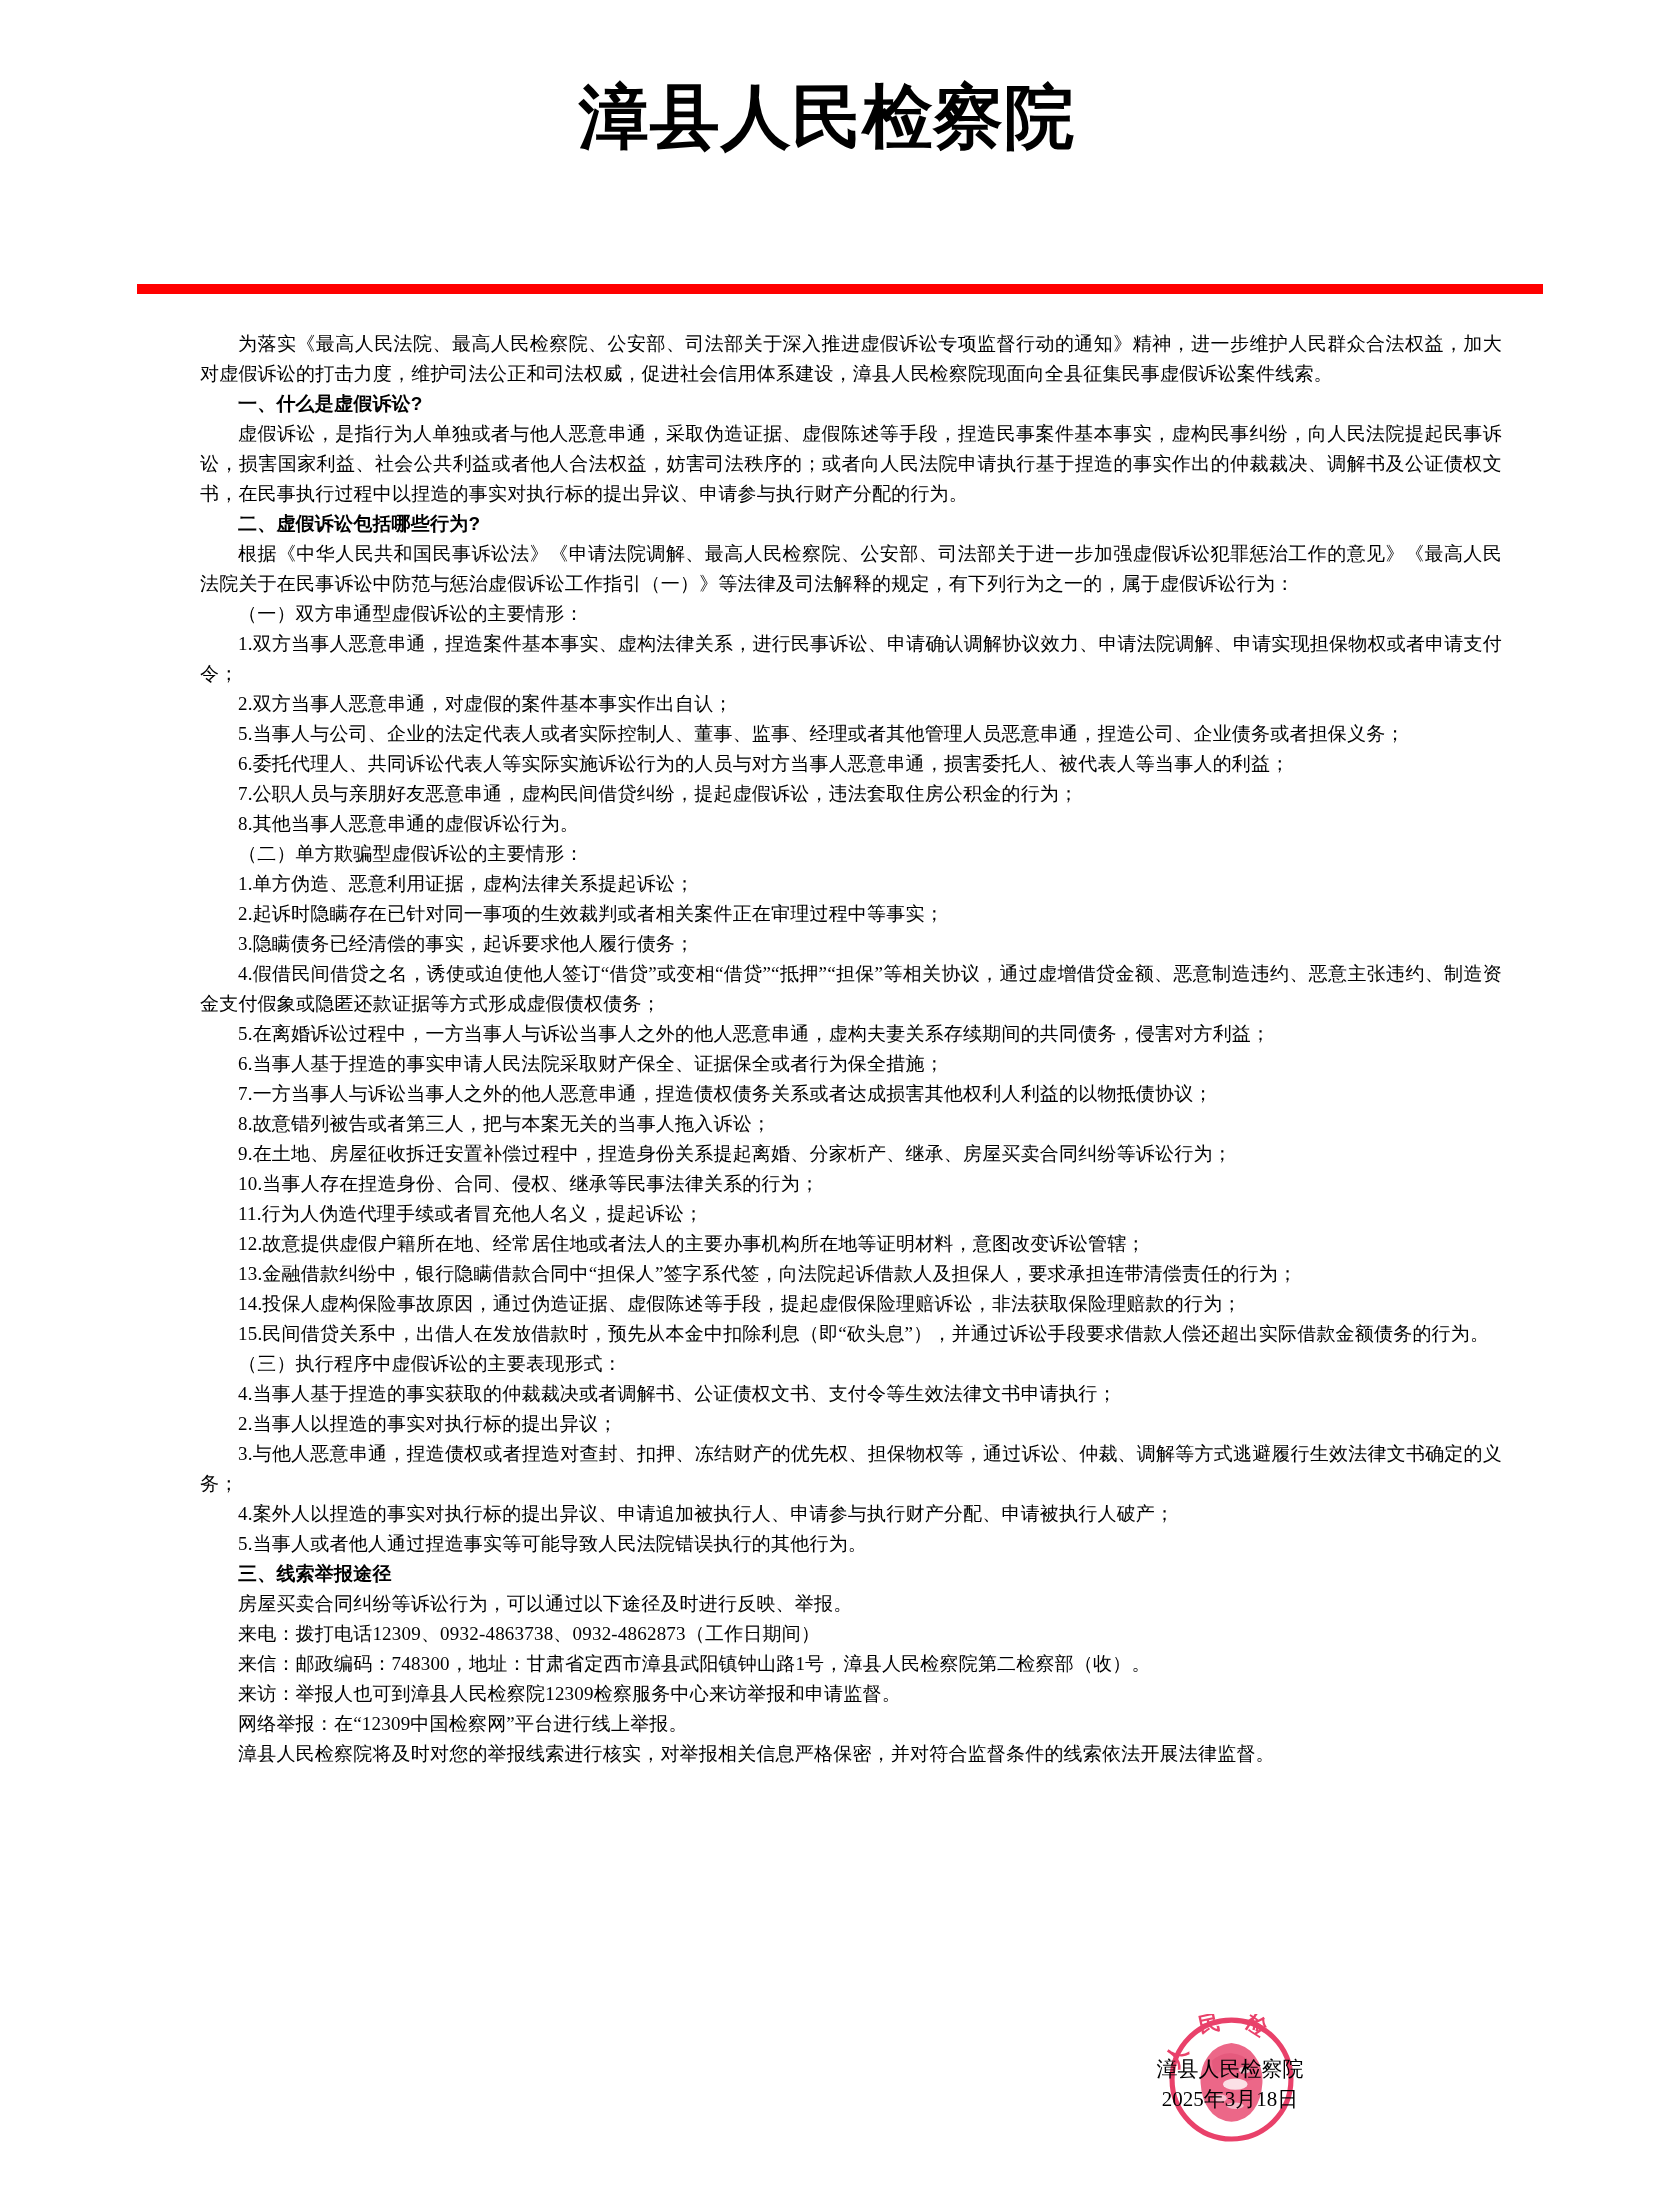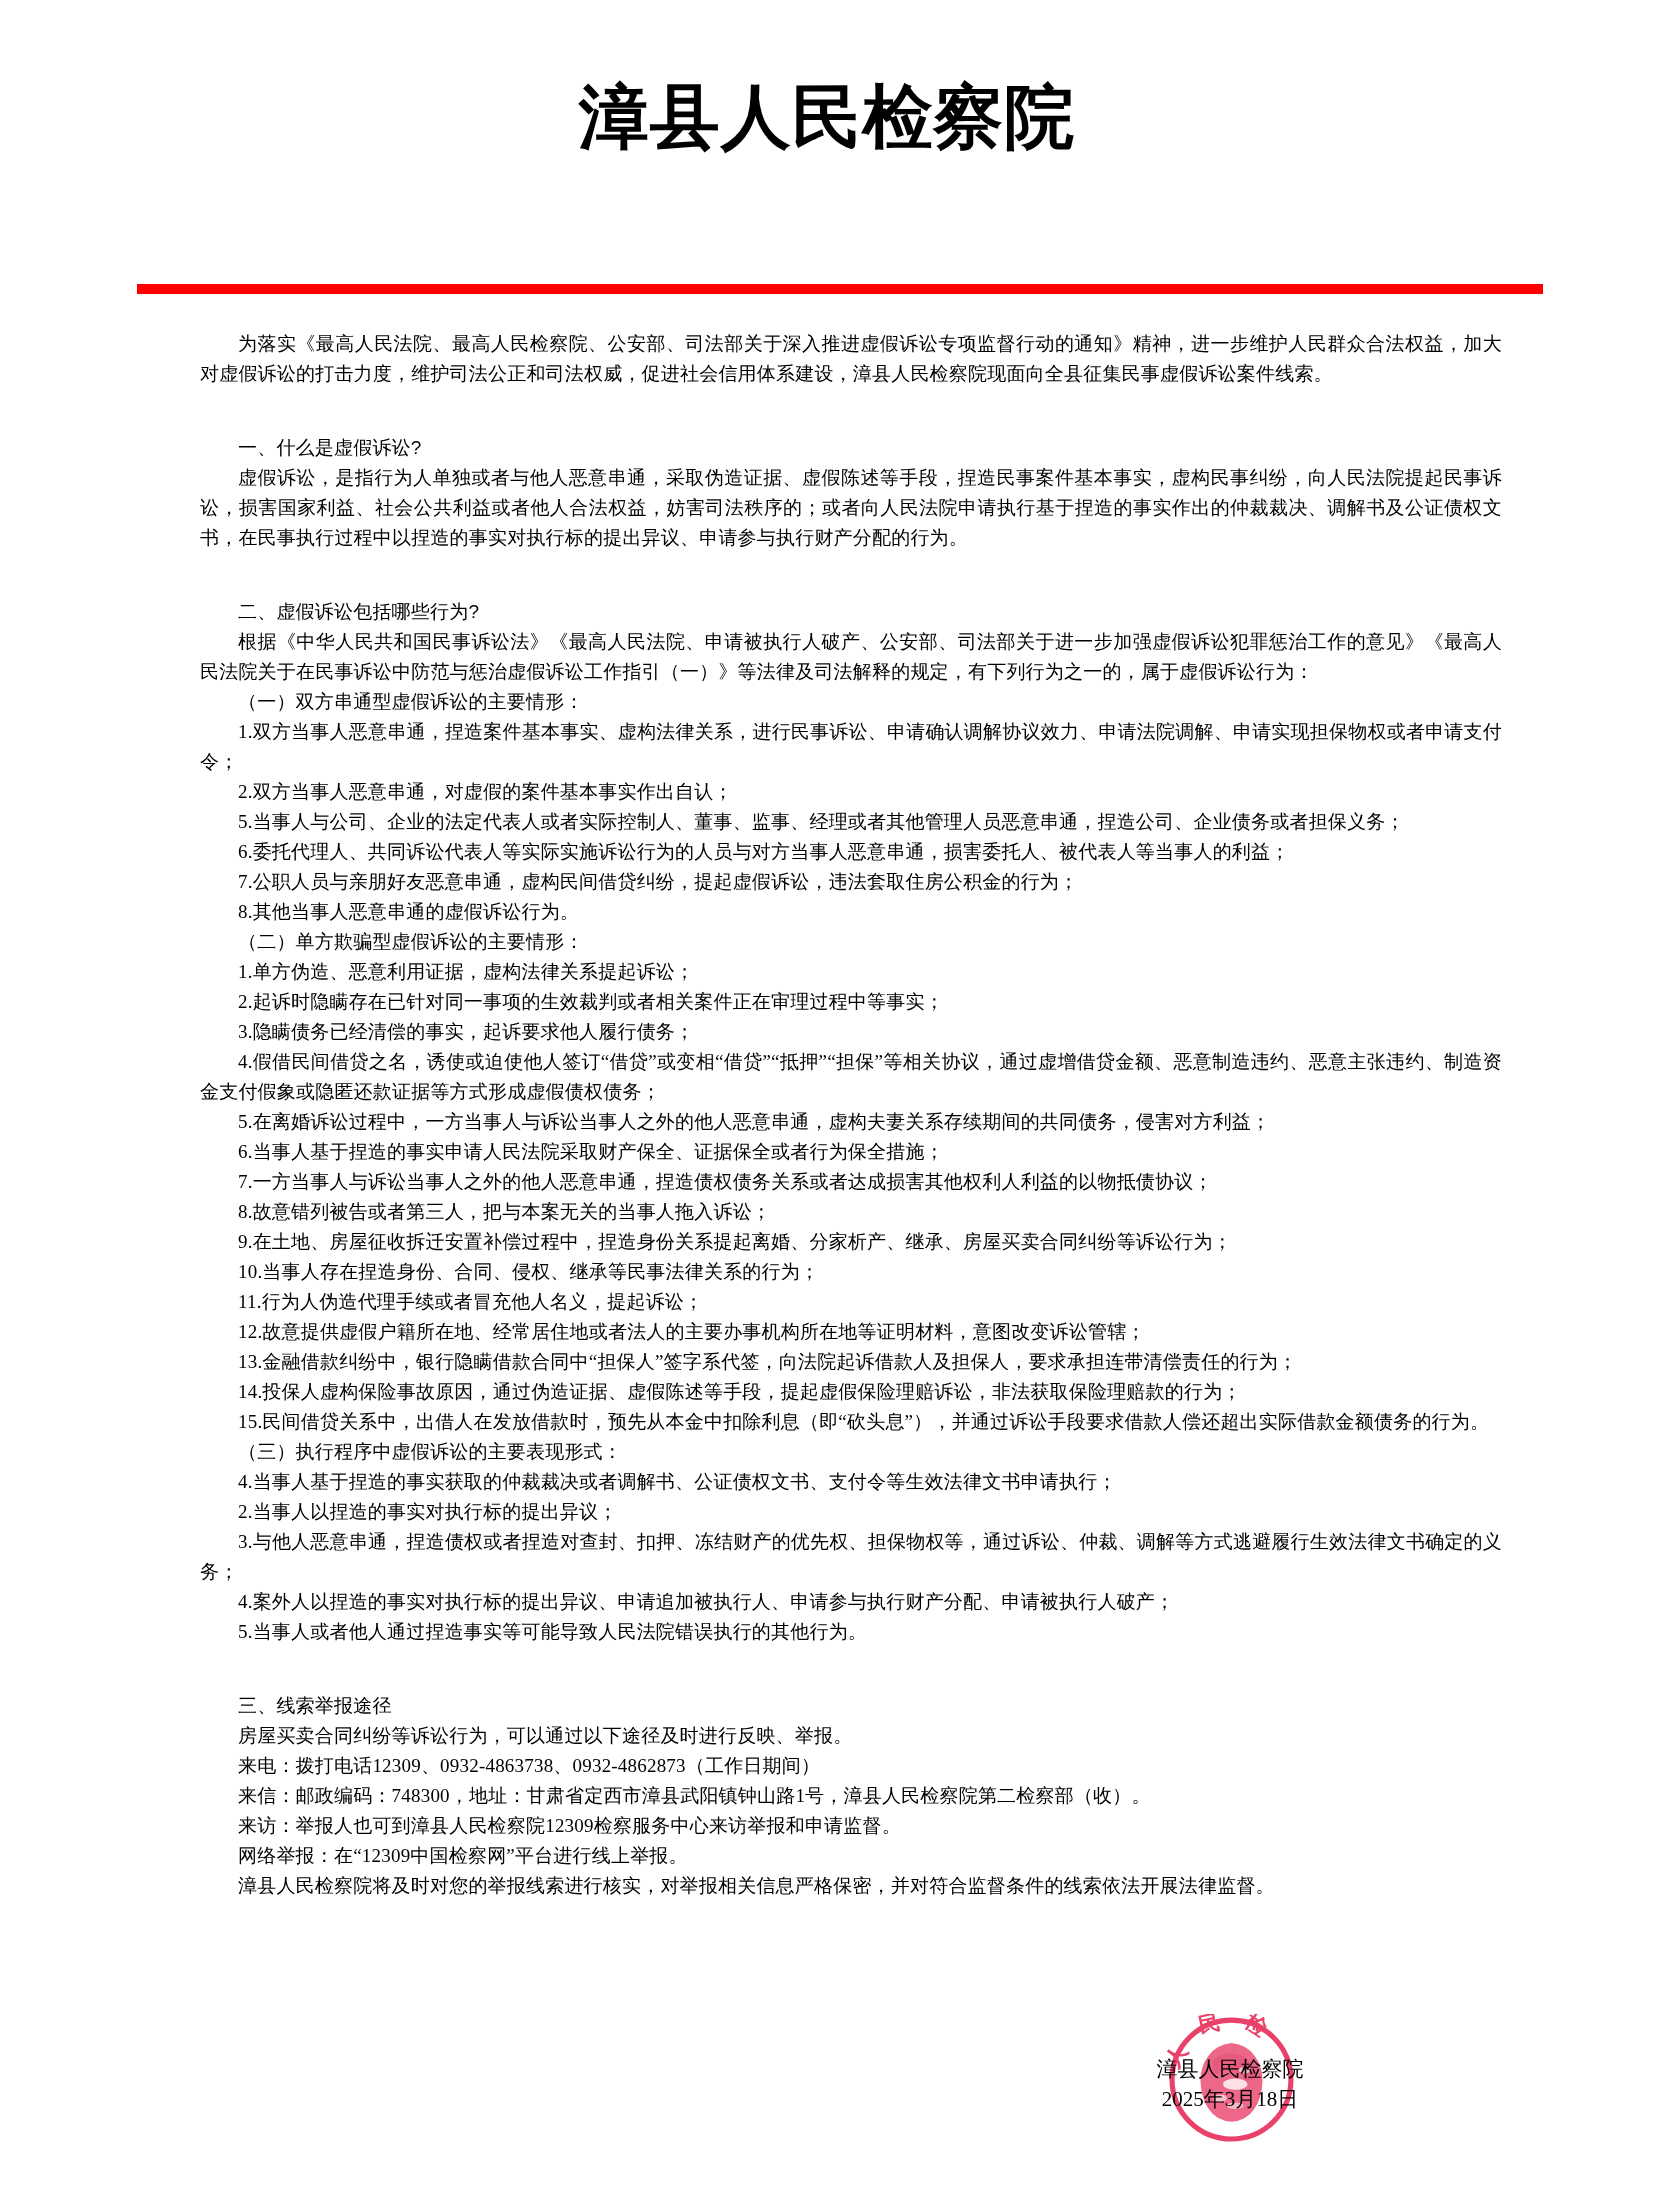--- a/index.html
+++ b/index.html
@@ -32,23 +32,22 @@
     line-height: 30px;
     text-align: justify;
     text-justify: inter-ideograph;
   }
   .bodytext p {
     margin: 0;
     text-indent: 2em;
     letter-spacing: 0.2px;
   }
   .bodytext p.h {
-    font-weight: normal;
+    font-weight: bold;
     font-family: "Liberation Sans", sans-serif;
-    margin-top: 44px;
   }
   .seal {
     position: absolute; left: 1165px; top: 2014px;
     width: 133px; height: 132px;
   }
   .signoff {
     position: absolute; left: 1146px; top: 2054px; width: 168px;
     text-align: center;
     font-size: 21px;
     line-height: 30px;
@@ -62,21 +61,21 @@
   <div>漳县人民检察院</div>
 </div>
 
 <div class="rule"></div>
 
 <div class="bodytext">
   <p>为落实《最高人民法院、最高人民检察院、公安部、司法部关于深入推进虚假诉讼专项监督行动的通知》精神，进一步维护人民群众合法权益，加大对虚假诉讼的打击力度，维护司法公正和司法权威，促进社会信用体系建设，漳县人民检察院现面向全县征集民事虚假诉讼案件线索。</p>
   <p class="h">一、什么是虚假诉讼?</p>
   <p>虚假诉讼，是指行为人单独或者与他人恶意串通，采取伪造证据、虚假陈述等手段，捏造民事案件基本事实，虚构民事纠纷，向人民法院提起民事诉讼，损害国家利益、社会公共利益或者他人合法权益，妨害司法秩序的；或者向人民法院申请执行基于捏造的事实作出的仲裁裁决、调解书及公证债权文书，在民事执行过程中以捏造的事实对执行标的提出异议、申请参与执行财产分配的行为。</p>
   <p class="h">二、虚假诉讼包括哪些行为?</p>
-  <p>根据《中华人民共和国民事诉讼法》《最高人民法院、申请被执行人破产、公安部、司法部关于进一步加强虚假诉讼犯罪惩治工作的意见》《最高人民法院关于在民事诉讼中防范与惩治虚假诉讼工作指引（一）》等法律及司法解释的规定，有下列行为之一的，属于虚假诉讼行为：</p>
+  <p>根据《中华人民共和国民事诉讼法》《申请法院调解、最高人民检察院、公安部、司法部关于进一步加强虚假诉讼犯罪惩治工作的意见》《最高人民法院关于在民事诉讼中防范与惩治虚假诉讼工作指引（一）》等法律及司法解释的规定，有下列行为之一的，属于虚假诉讼行为：</p>
   <p>（一）双方串通型虚假诉讼的主要情形：</p>
   <p>1.双方当事人恶意串通，捏造案件基本事实、虚构法律关系，进行民事诉讼、申请确认调解协议效力、申请法院调解、申请实现担保物权或者申请支付令；</p>
   <p>2.双方当事人恶意串通，对虚假的案件基本事实作出自认；</p>
   <p>5.当事人与公司、企业的法定代表人或者实际控制人、董事、监事、经理或者其他管理人员恶意串通，捏造公司、企业债务或者担保义务；</p>
   <p>6.委托代理人、共同诉讼代表人等实际实施诉讼行为的人员与对方当事人恶意串通，损害委托人、被代表人等当事人的利益；</p>
   <p>7.公职人员与亲朋好友恶意串通，虚构民间借贷纠纷，提起虚假诉讼，违法套取住房公积金的行为；</p>
   <p>8.其他当事人恶意串通的虚假诉讼行为。</p>
   <p>（二）单方欺骗型虚假诉讼的主要情形：</p>
   <p>1.单方伪造、恶意利用证据，虚构法律关系提起诉讼；</p>
   <p>2.起诉时隐瞒存在已针对同一事项的生效裁判或者相关案件正在审理过程中等事实；</p>

